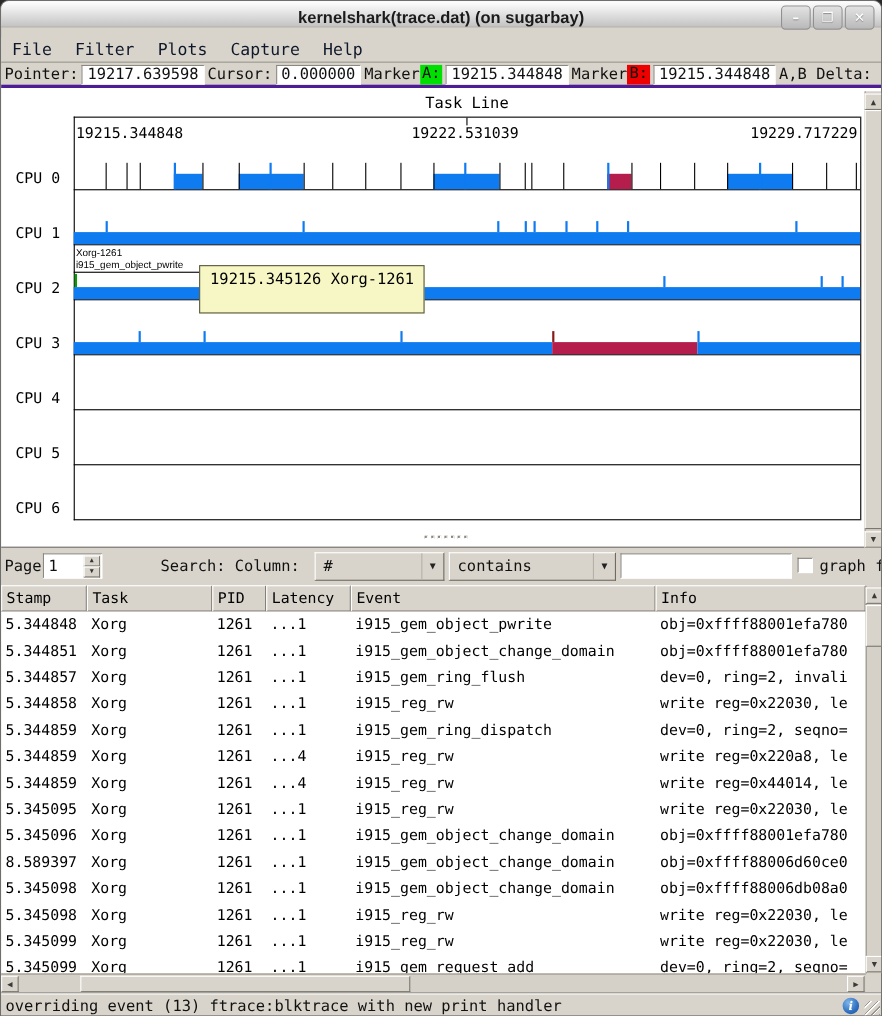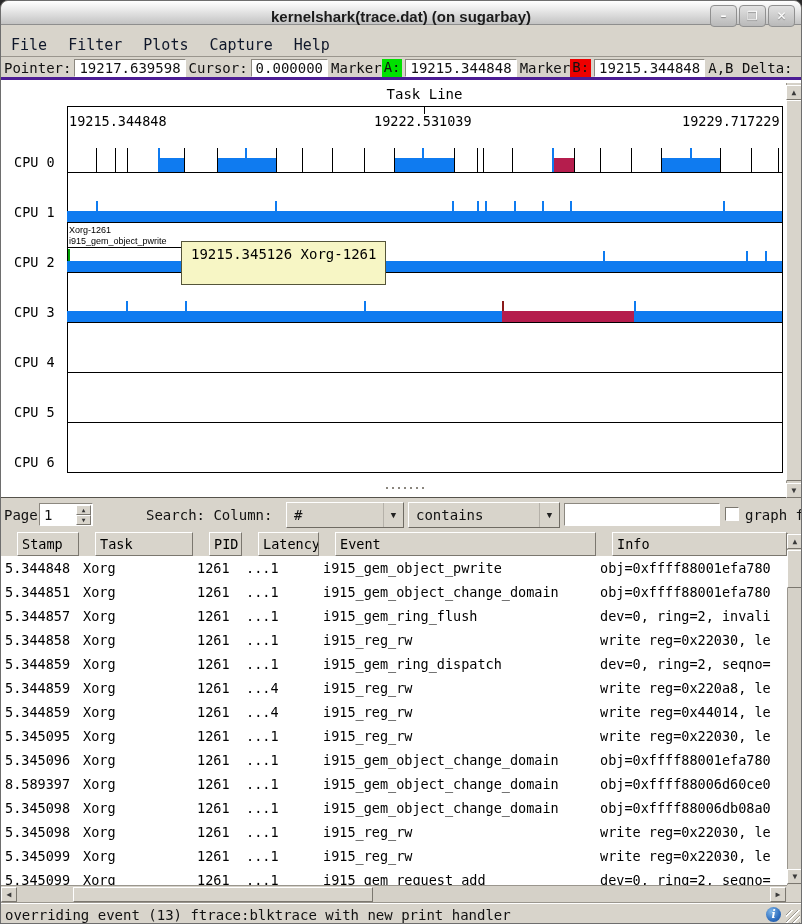--- a/index.html
+++ b/index.html
@@ -82,21 +82,21 @@
   .search-input { position:absolute; left:563px; top:5px; width:156px; height:23px; background:#fff;
                   border:1px solid #8c8880; border-right-color:#fff; border-bottom-color:#fff; }
   .checkbox { position:absolute; left:724px; top:9px; width:14px; height:14px; background:#fff;
               border:1px solid #7b776f; border-right-color:#fff; border-bottom-color:#fff; }
   .graphf-label { position:absolute; left:744px; top:9px; white-space:nowrap; }
 
   
   .thead { position:absolute; left:0; top:531px; width:786px; height:24px; display:grid;
            grid-template-columns:78px 114px 49px 77px 277px 1fr; }
   .th { background:#d8d4cb; border:1px solid; border-color:#fff #7b776f #7b776f #fff;
-        font-size:13.5px; padding:3px 0 0 4px; overflow:hidden; white-space:nowrap;margin-left:16px; }
+        font-size:13.5px; padding:3px 0 0 4px; overflow:hidden; white-space:nowrap; }
   .tbody { position:absolute; left:0; top:555px; width:786px; height:329px; background:#fff; overflow:hidden; }
   .tr { display:grid; grid-template-columns:78px 114px 49px 77px 277px 1fr; height:24px; }
   .td { font-size:13.5px; padding:4px 0 0 4px; white-space:nowrap; overflow:hidden; color:#000; }
 
   
   .statusbar { position:absolute; left:0; top:901px; width:100%; height:23px; background:#d8d4cb;
                border-top:1px solid #9a968e; box-shadow:inset 0 1px 0 #fff; font-size:14px; color:#111; }
   .status-text { position:absolute; left:4px; top:4px; white-space:nowrap; }
   .info-icon { position:absolute; right:20px; top:4px; width:15px; height:15px; border-radius:50%;
                background:radial-gradient(circle at 35% 30%, #7fb6e8, #2f6fc0 60%, #1c4f96);

